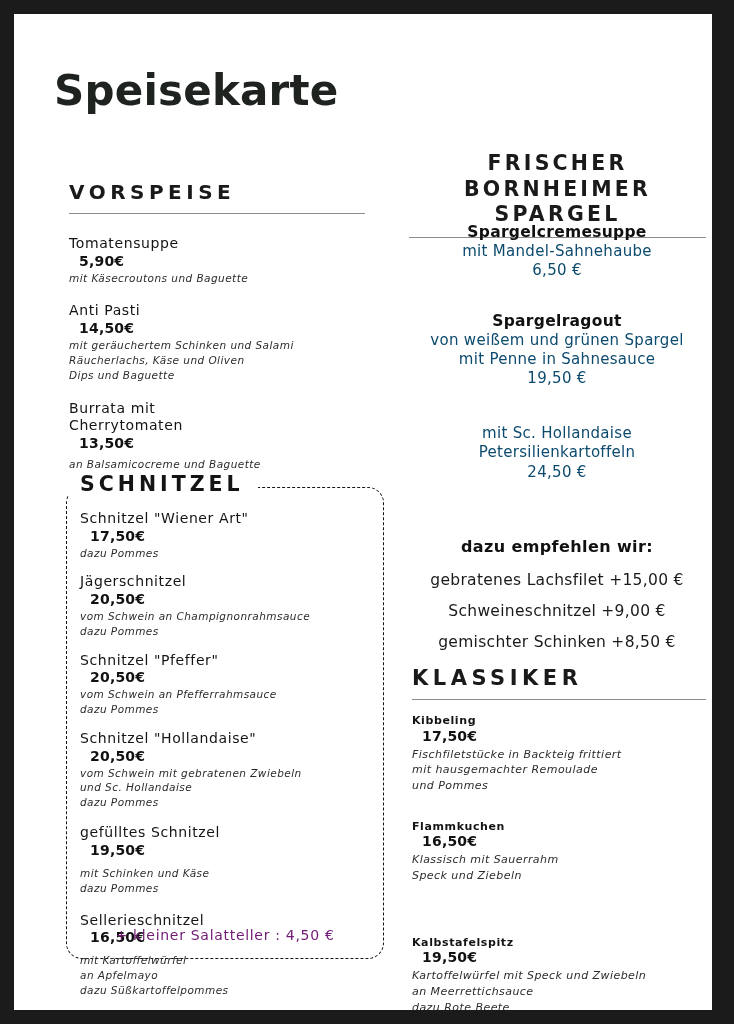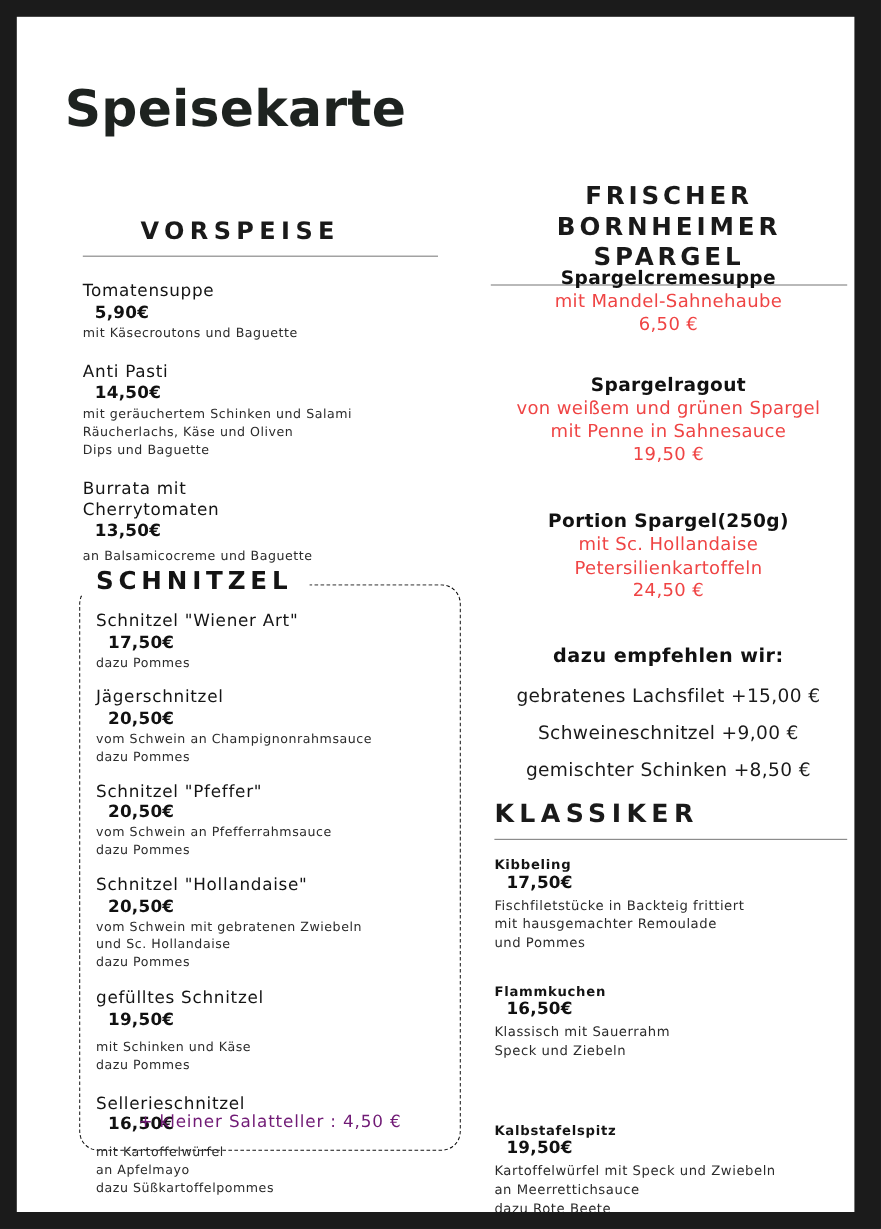--- a/index.html
+++ b/index.html
@@ -66,21 +66,21 @@
     background: #8c8c8c;
     margin-top: 9px;
   }
 
   #vorspeise-heading {
     position: absolute;
     left: 29px;
     top: 166px;
     width: 296px;
   }
-  #vorspeise-heading .section-head { font-size: 20px; margin-left: 48px; }
+  #vorspeise-heading .section-head { font-size: 20px; }
 
   #spargel-heading {
     position: absolute;
     left: 29px;
     top: 137px;
     width: 297px;
     text-align: center;
   }
   #spargel-heading .section-head {
     font-size: 20.5px;
@@ -119,20 +119,21 @@
     font-family: "DejaVu Sans", sans-serif;
     font-size: 14px;
     font-weight: 700;
     letter-spacing: 0.2px;
     color: #111;
     white-space: nowrap;
     padding-left: 10px;
   }
   .item-desc {
     font-family: "DejaVu Sans", sans-serif;
+    font-style: italic;
     font-size: 10.5px;
     letter-spacing: 0.45px;
     color: #2b2b2b;
     line-height: 1.42;
     margin-top: 2px;
   }
   .item-desc div { white-space: nowrap; }
 
   
   #vorspeise-list { position: absolute; left: 29px; top: 221px; width: 316px; }
@@ -203,21 +204,21 @@
     font-weight: 700;
     font-size: 15.5px;
     letter-spacing: 0.3px;
     color: #111;
     line-height: 1.3;
   }
   .centered-item .c-line {
     font-family: "DejaVu Sans", sans-serif;
     font-size: 15px;
     letter-spacing: 0.3px;
-    color: #ef4444;
+    color: #0c4a6e;
     line-height: 1.28;
   }
   #empfehlung-title {
     position: absolute;
     left: 24px;
     top: 523px;
     width: 306px;
     text-align: center;
     font-family: "DejaVu Sans", sans-serif;
     font-weight: 700;
@@ -399,21 +400,20 @@
         </div>
 
         <div class="centered-item" style="margin-bottom:36px;">
           <div class="c-name">Spargelragout</div>
           <div class="c-line">von weißem und grünen Spargel</div>
           <div class="c-line">mit Penne in Sahnesauce</div>
           <div class="c-line">19,50 €</div>
         </div>
 
         <div class="centered-item">
-          <div class="c-name">Portion Spargel(250g)</div>
           <div class="c-line">mit Sc. Hollandaise</div>
           <div class="c-line">Petersilienkartoffeln</div>
           <div class="c-line">24,50 €</div>
         </div>
 
       </div>
 
       <div id="empfehlung-title">dazu empfehlen wir:</div>
 
       <div id="empfehlung-list">

